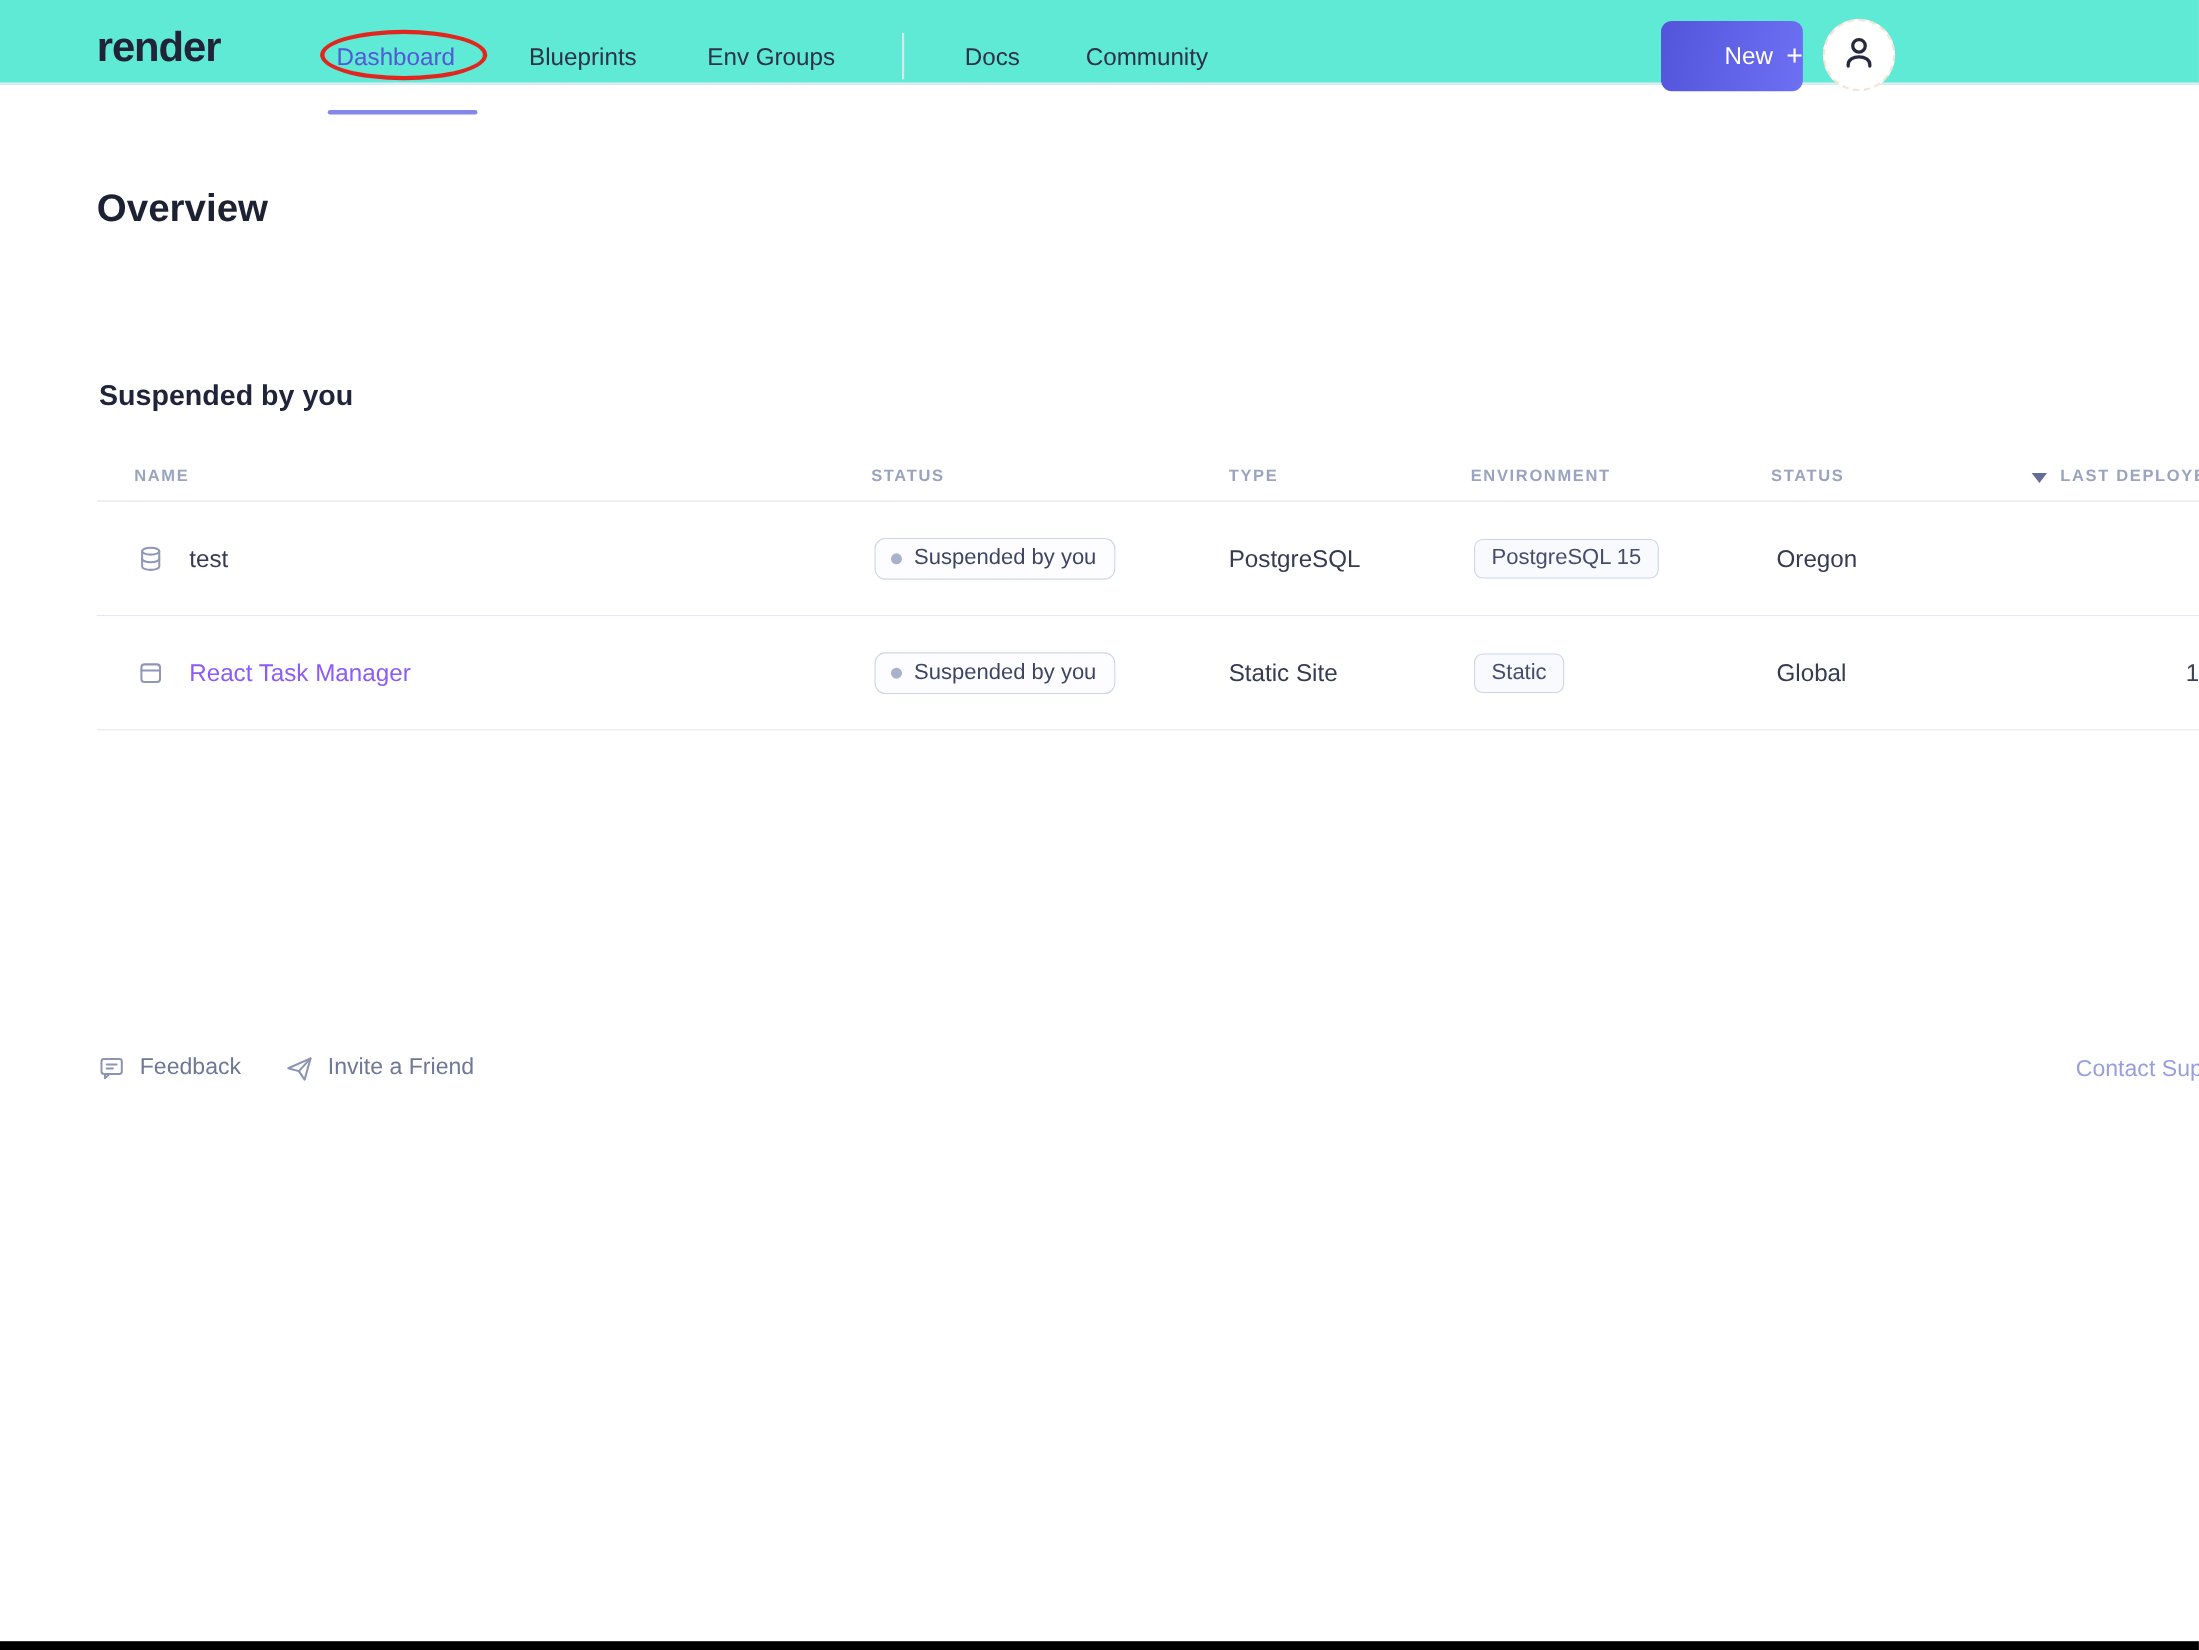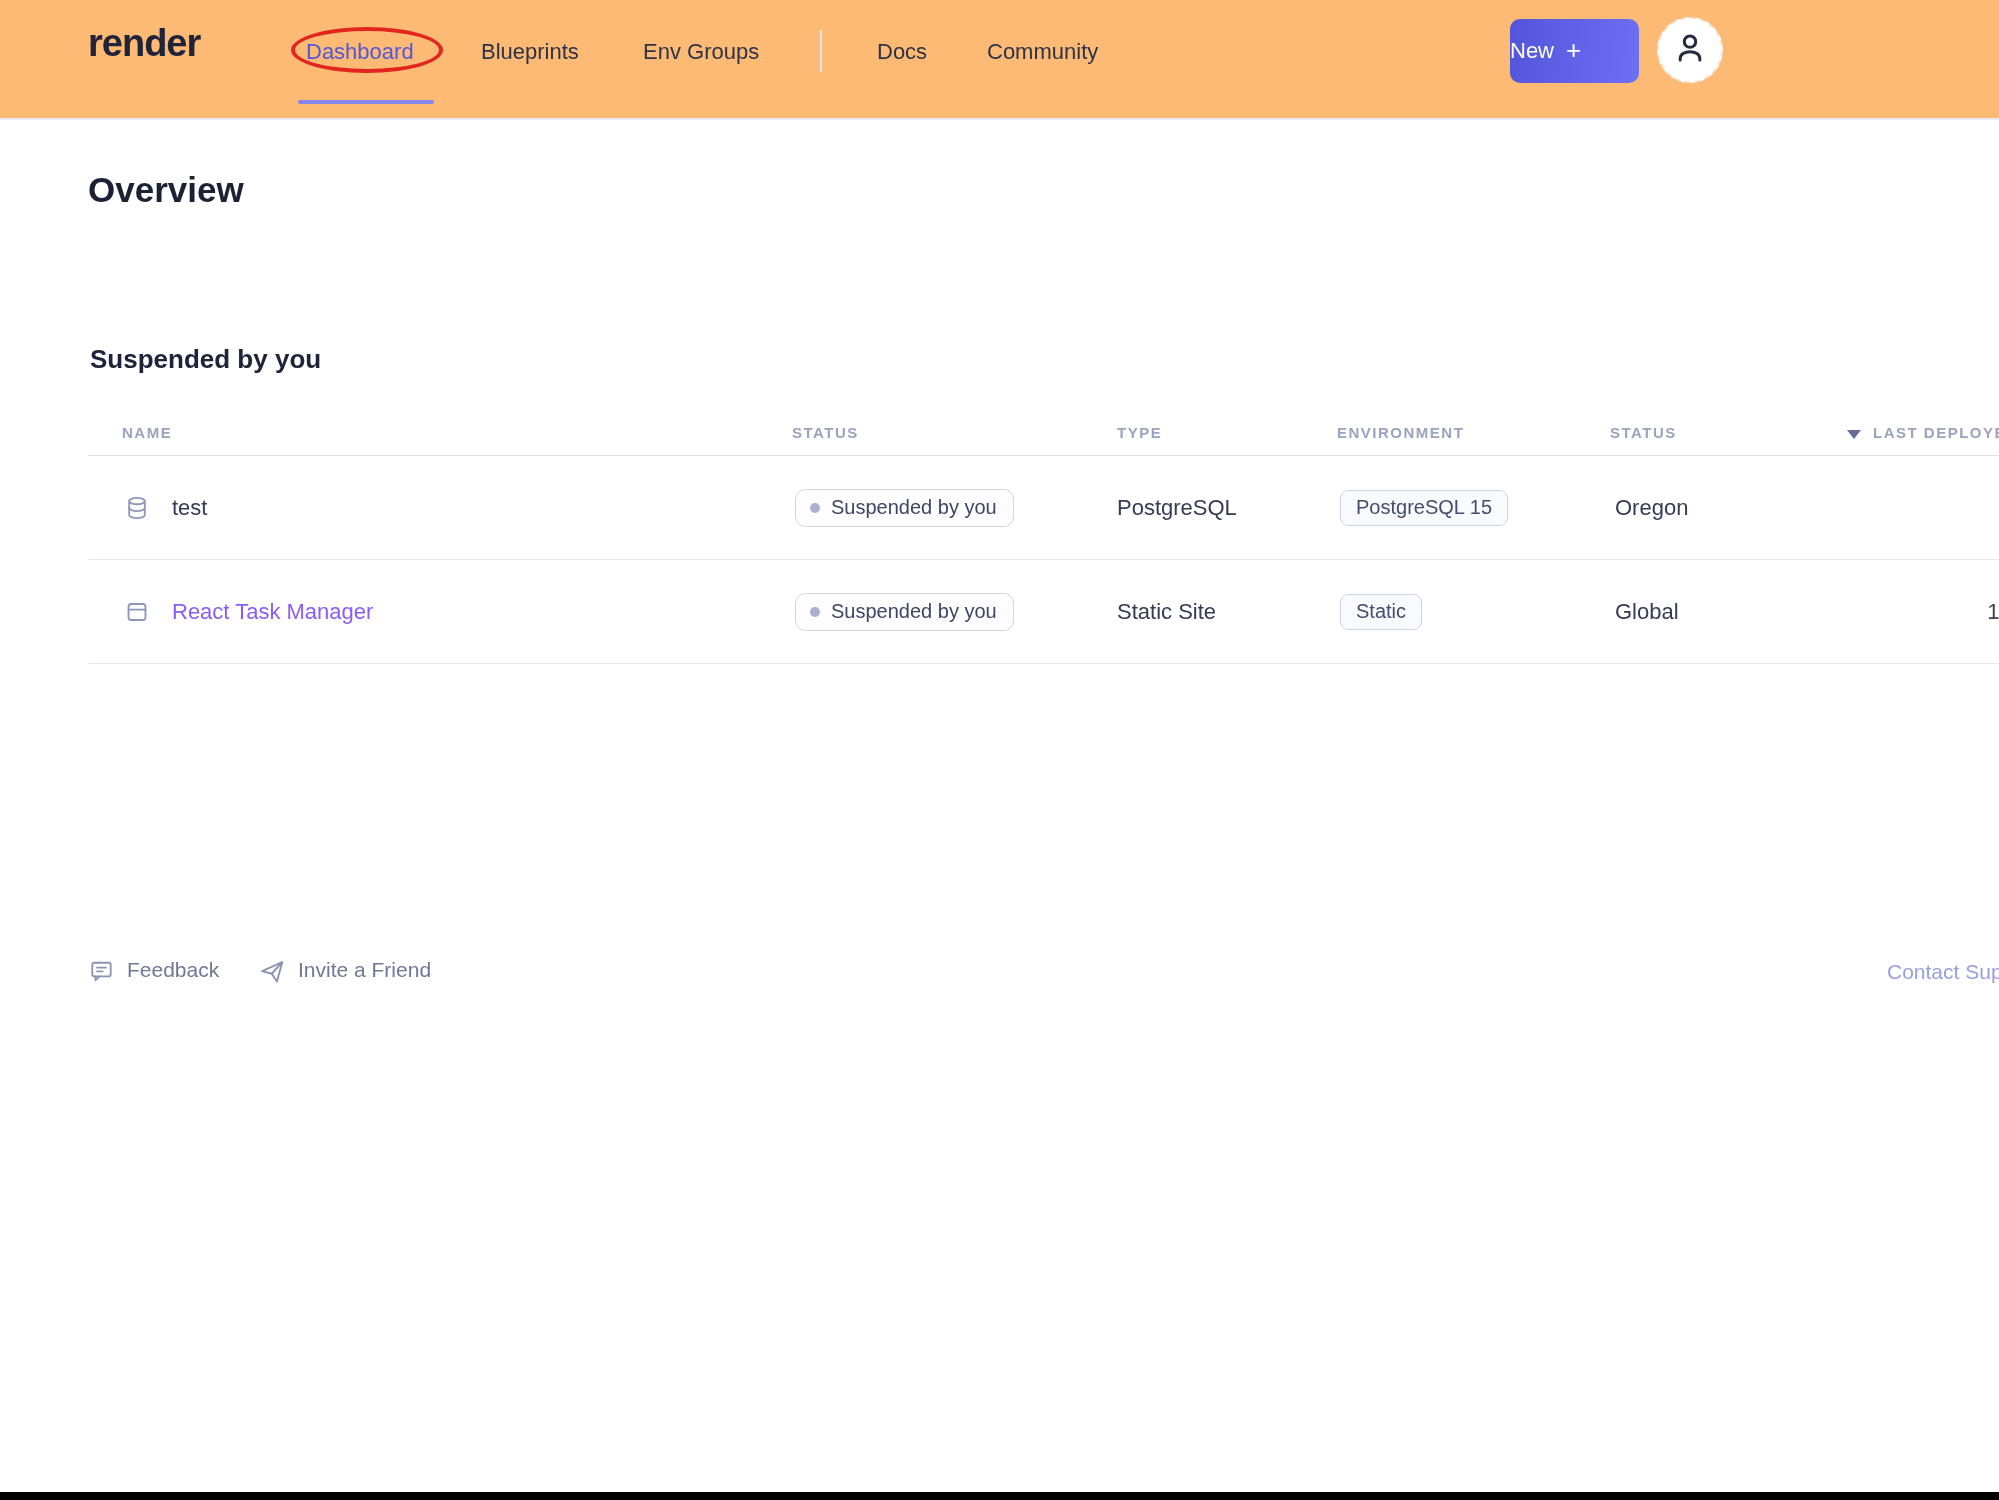--- a/index.html
+++ b/index.html
@@ -3,22 +3,22 @@
 <meta charset="utf-8">
 <style>
   * { margin:0; padding:0; box-sizing:border-box; }
   html,body { width:1999px; height:1500px; }
   body {
     position:relative; overflow:hidden; background:#ffffff;
     font-family:"Liberation Sans", sans-serif; color:#363b54;
   }
   
   .topnav {
-    position:absolute; left:0; top:0; width:1999px; height:120px;
-    background:#fdba74; border-bottom:2px solid #e8ebf6;
+    position:absolute; left:0; top:0; width:1999px; height:77px;
+    background:#5eead4; border-bottom:2px solid #e8ebf6;
   }
   .logo {
     position:absolute; left:88px; top:22px; font-size:38px; font-weight:700;
     letter-spacing:-1px; color:#212339;
   }
   .navlink {
     position:absolute; top:39px; font-size:22px; color:#2e3247;
     text-decoration:none; cursor:pointer; white-space:nowrap;
   }
   .navlink.active { color:#5457d6; }
@@ -31,21 +31,21 @@
     border:4px solid #e2261f; border-radius:50%; pointer-events:none;
   }
   .nav-divider {
     position:absolute; left:820px; top:30px; width:2px; height:42px; background:#e0e4ef;
   }
   .new-btn {
     position:absolute; left:1510px; top:19px; width:129px; height:64px;
     border:none; border-radius:10px; cursor:pointer;
     background:linear-gradient(100deg,#5254da 0%,#6e70f4 100%);
     color:#fff; font-size:22px; font-family:"Liberation Sans",sans-serif;
-    display:flex; align-items:center; justify-content:flex-start; gap:12px;
+    display:flex; align-items:center; justify-content:flex-end; gap:12px;
   }
   .new-btn .plus { font-size:26px; font-weight:400; margin-top:-2px; }
   .avatar-btn {
     position:absolute; left:1657px; top:17px; width:66px; height:66px;
     border-radius:50%; border:2px dashed #f4e6d4; background:#fff; cursor:pointer;
     display:flex; align-items:center; justify-content:center;
   }
   
   .page-title {
     position:absolute; left:88px; top:170px; font-size:35px; font-weight:700;

